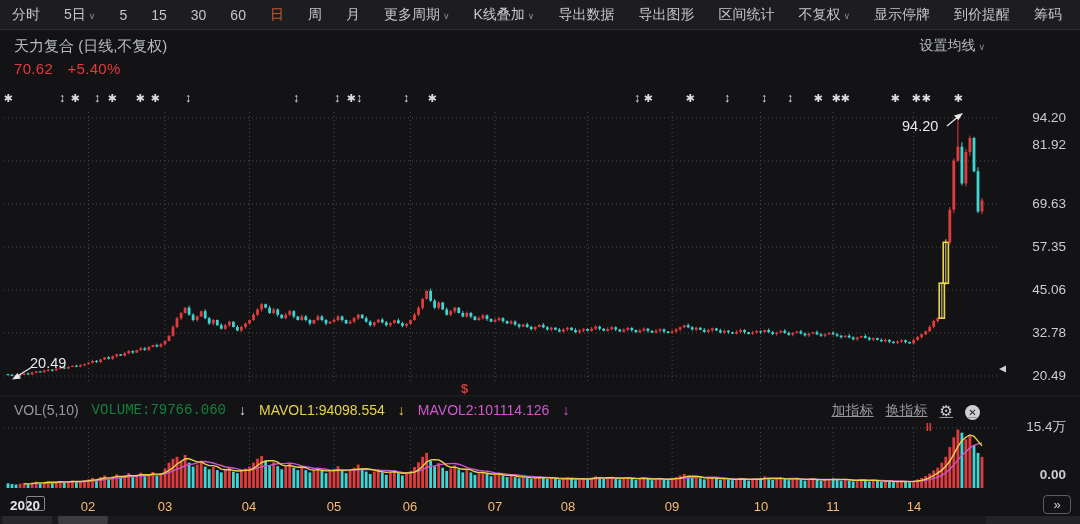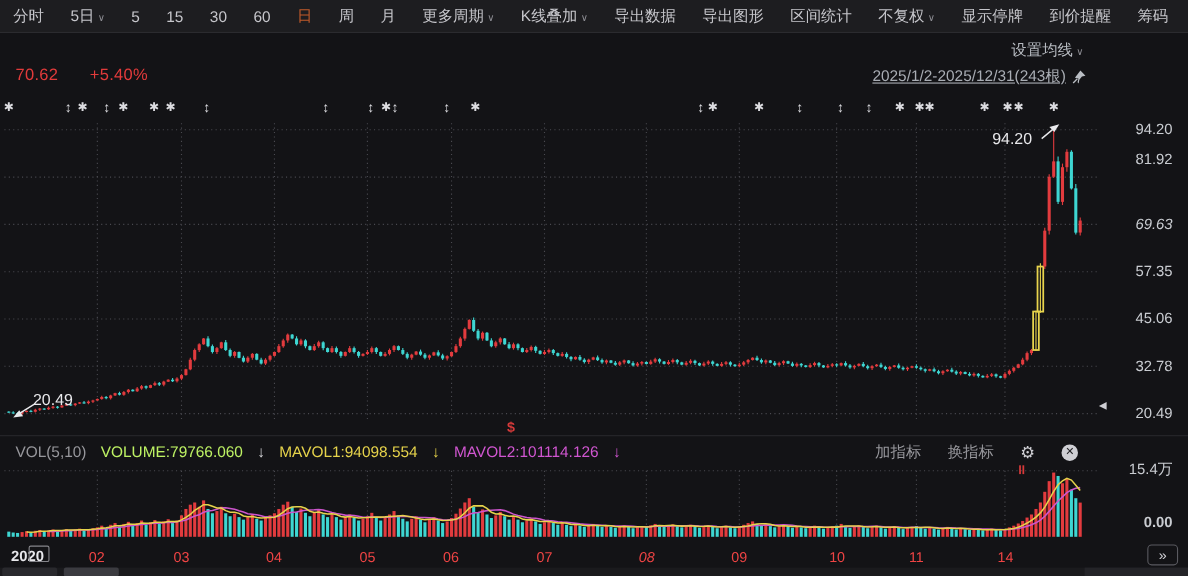--- a/index.html
+++ b/index.html
@@ -9,42 +9,42 @@
   .toolbar{position:absolute;top:0;left:0;right:0;height:30px;background:#1d1d20;
            border-bottom:1px solid #2b2b2f;display:flex;align-items:center;
            padding:0 12px;font-size:14px;color:#c6c6cb;box-sizing:border-box;}
   .tb-left{display:flex;align-items:center;gap:0;}
   .tb-item{margin-right:24px;white-space:nowrap;cursor:pointer;}
   .tb-item.active{color:#c05a2a;}
   .caret{font-size:9px;color:#8d8d93;margin-left:3px;}
   
   .title{position:absolute;left:14px;top:37px;font-size:15px;color:#b7bbc1;}
   .price-row{position:absolute;left:14px;top:60px;font-size:15px;color:#e23b3b;letter-spacing:.3px;}
-  .price-row .chg{margin-left:24px;}
+  .price-row .chg{margin-left:10px;}
   .ma-settings{position:absolute;top:37px;right:95px;font-size:14px;color:#b7bbc1;cursor:pointer;}
   .range-row{position:absolute;top:61px;right:92px;font-size:14px;color:#a9adb4;display:flex;align-items:center;gap:5px;}
   .range-link{text-decoration:underline;cursor:pointer;}
   
   .mk{position:absolute;top:91px;transform:translateX(-50%);color:#dcdce0;font-size:11px;line-height:14px;}
   .mk.arrows{font-size:12.5px;font-weight:bold;}
   
   .axis-label{position:absolute;left:1006px;width:60px;text-align:right;font-size:13.5px;color:#c9ccd1;}
-  .month-label{position:absolute;top:499px;transform:translateX(-50%);font-size:13px;color:#ef4444;}
+  .month-label{position:absolute;top:499px;transform:translateX(-50%);font-size:13px;color:#fdba74;}
   .year-label{position:absolute;top:498px;font-size:13.5px;color:#e8e8ec;font-weight:bold;}
   .year-handle{position:absolute;left:26px;top:496px;width:17px;height:13px;border:1px solid #85858a;border-radius:2px;}
   
   .vol-header{position:absolute;left:14px;top:402px;display:flex;align-items:center;gap:13px;font-size:14px;}
   .vol-name{color:#97979c;}
-  .vol-val{color:#bef264;}
+  .vol-val{color:#15803d;font-family:Liberation Mono, monospace;}
   .arr-w{color:#d9d9dd;font-weight:bold;}
   .mavol1{color:#e6d34b;}
   .arr-y{color:#e6d34b;font-weight:bold;}
   .mavol2{color:#d156d1;}
   .arr-m{color:#d156d1;font-weight:bold;}
-  .vol-right{position:absolute;top:402px;right:100px;display:flex;align-items:center;gap:24px;font-size:14px;color:#97979c;}
+  .vol-right{position:absolute;top:402px;right:100px;display:flex;align-items:flex-end;gap:12px;font-size:14px;color:#97979c;text-decoration:underline;}
   .vol-right .lbl{cursor:pointer;}
   .gear{color:#cfcfd4;font-size:15px;cursor:pointer;}
   .close-ind{width:15px;height:15px;border-radius:50%;background:#cfcfd4;color:#1d1d20;
              display:flex;align-items:center;justify-content:center;font-size:10px;font-weight:bold;cursor:pointer;}
   
   .next-btn{position:absolute;right:9px;bottom:10px;width:26px;height:17px;border:1px solid #5a5a60;
             border-radius:4px;display:flex;align-items:center;justify-content:center;
             font-size:13px;color:#cfcfd4;cursor:pointer;line-height:1;}
   .scroll-track{position:absolute;left:0;right:0;bottom:0;height:8px;background:#1a1a1d;}
   .thumb-a{position:absolute;left:2px;bottom:0;width:50px;height:8px;background:#29292d;border-radius:2px;cursor:pointer;}
@@ -74,33 +74,27 @@
         <span class="tb-item">导出图形</span>
         <span class="tb-item">区间统计</span>
         <span class="tb-item">不复权<span class="caret">∨</span></span>
         <span class="tb-item">显示停牌</span>
         <span class="tb-item">到价提醒</span>
         <span class="tb-item">筹码</span>
       </div>
 
   </div>
 
+  <div class="title">天力复合 (日线,不复权)</div>
   <div class="price-row">
     <span>70.62</span>
     <span class="chg">+5.40%</span>
   </div>
   <div class="ma-settings">
     <span>设置均线</span><span class="caret">∨</span>
-  </div>
-  <div class="range-row">
-    <span class="range-link">2025/1/2-2025/12/31(243根)</span>
-    <svg width="14" height="14" viewBox="0 0 14 14">
-      <path d="M8.2 1.2 L12.8 5.8 L9.6 6.6 L7.2 9.6 L6.6 12.8 L5.6 11.8 L6.4 8.4 L3.2 7.6 Z" fill="#b9bdc3"></path>
-      <path d="M5.4 8.6 L1.6 12.4" stroke="#b9bdc3" stroke-width="1.2"></path>
-    </svg>
   </div>
 
   <div id="markers">
       <span class="mk star" style="left: 8px;">✱</span>
       <span class="mk arrows" style="left: 62px;">↕</span>
       <span class="mk star" style="left: 75px;">✱</span>
       <span class="mk arrows" style="left: 97px;">↕</span>
       <span class="mk star" style="left: 112px;">✱</span>
       <span class="mk star" style="left: 140px;">✱</span>
       <span class="mk star" style="left: 155px;">✱</span>
@@ -897,39 +891,39 @@
       <polygon points="12,379.5 21,378.5 17.5,373" fill="#e9e9ec"></polygon>
       <text x="461" y="393" fill="#d63a3a" font-size="13" font-weight="bold">$</text>
       <rect x="926.5" y="423" width="1.6" height="8" fill="#d63a3a"></rect>
       <rect x="929.5" y="423" width="1.6" height="8" fill="#d63a3a"></rect>
       <polygon points="999,369 1006,365.5 1006,372.5" fill="#cfcfd4"></polygon>
     </svg>
 
   <div id="paxis">
       <span class="axis-label" style="top: 110px;">94.20</span>
       <span class="axis-label" style="top: 137px;">81.92</span>
-      <span class="axis-label" style="top: 196px; font-style: italic;">69.63</span>
+      <span class="axis-label" style="top: 196px;">69.63</span>
       <span class="axis-label" style="top: 239px;">57.35</span>
       <span class="axis-label" style="top: 282px;">45.06</span>
       <span class="axis-label" style="top: 325px;">32.78</span>
       <span class="axis-label" style="top: 368px;">20.49</span>
     </div>
   <div id="vaxis">
       <span class="axis-label" style="top: 418px;">15.4万</span>
       <span class="axis-label" style="top: 467px; font-weight: bold;">0.00</span>
     </div>
   <div id="taxis">
       <span class="year-label" style="left: 10px;">2020</span>
       <span class="month-label" style="left: 88px;">02</span>
       <span class="month-label" style="left: 165px;">03</span>
       <span class="month-label" style="left: 249px;">04</span>
       <span class="month-label" style="left: 334px;">05</span>
       <span class="month-label" style="left: 410px;">06</span>
       <span class="month-label" style="left: 495px;">07</span>
-      <span class="month-label" style="left: 588px; font-style: italic;">08</span>
+      <span class="month-label" style="left: 568px;">08</span>
       <span class="month-label" style="left: 672px;">09</span>
       <span class="month-label" style="left: 761px;">10</span>
       <span class="month-label" style="left: 833px;">11</span>
       <span class="month-label" style="left: 914px;">14</span>
     </div>
   <div class="year-handle"></div>
 
   <div class="vol-header">
     <span class="vol-name">VOL(5,10)</span>
     <span class="vol-val">VOLUME:79766.060</span>

